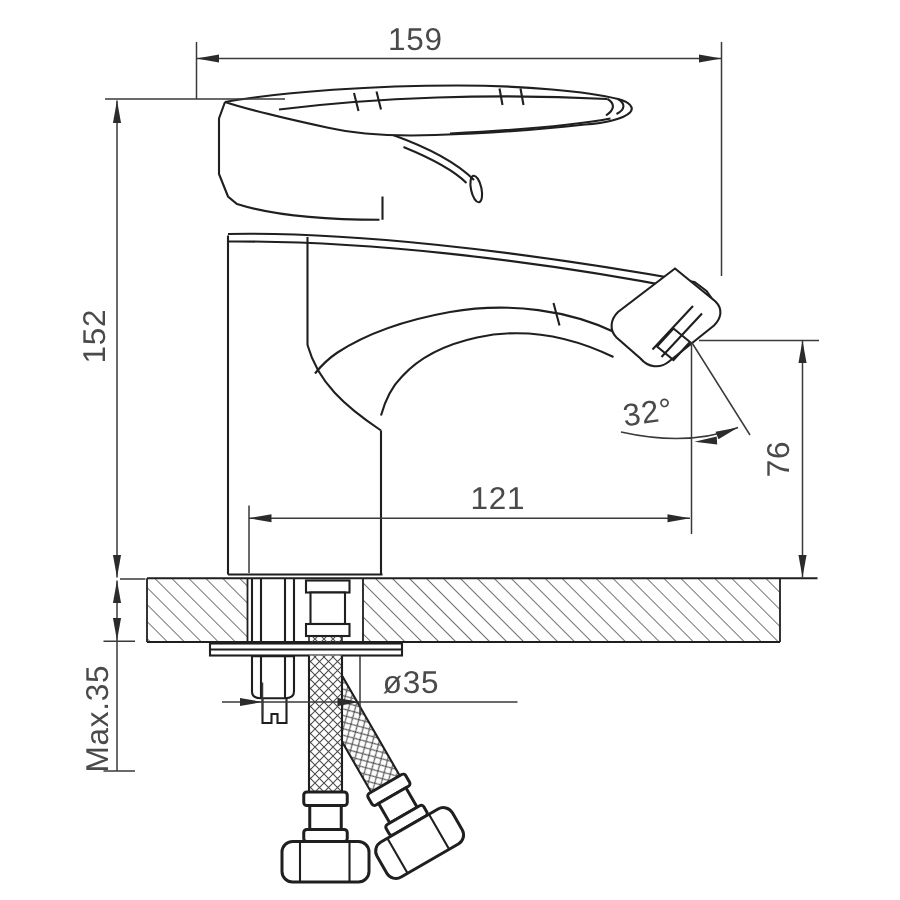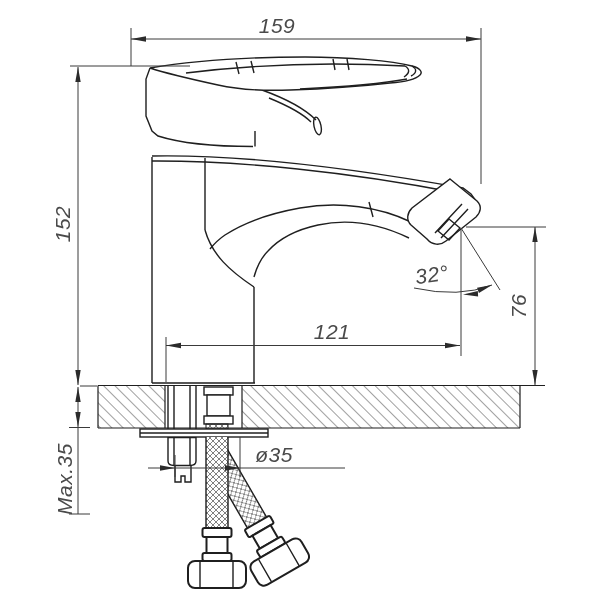--- a/index.html
+++ b/index.html
@@ -1,16 +1,16 @@
 <!DOCTYPE html>
 <html><head>
 <meta charset="utf-8">
 <style>
   html,body{margin:0;padding:0;background:#ffffff;}
-  .stage{width:600px;height:600px;position:relative;background:#ffffff;overflow:hidden;font-style:italic;}
+  .stage{width:600px;height:600px;position:relative;background:#ffffff;overflow:hidden;}
   svg{display:block;}
   .geo{stroke:#1f1f1f;fill:none;stroke-width:1.4;}
   .geo-thick{stroke:#1f1f1f;fill:#ffffff;stroke-width:2;}
   .geo-fill{stroke:#1f1f1f;fill:#ffffff;stroke-width:1.4;}
   .slabline{stroke:#1f1f1f;fill:none;stroke-width:1.2;}
   .dim{stroke:#3a3a3a;fill:none;stroke-width:1;}
   .arr{fill:#2b2b2b;stroke:none;}
   .dim-label{fill:#4a4a4a;font-family:"Liberation Sans",sans-serif;font-size:21px;letter-spacing:0.5px;}
 </style>
 </head>

